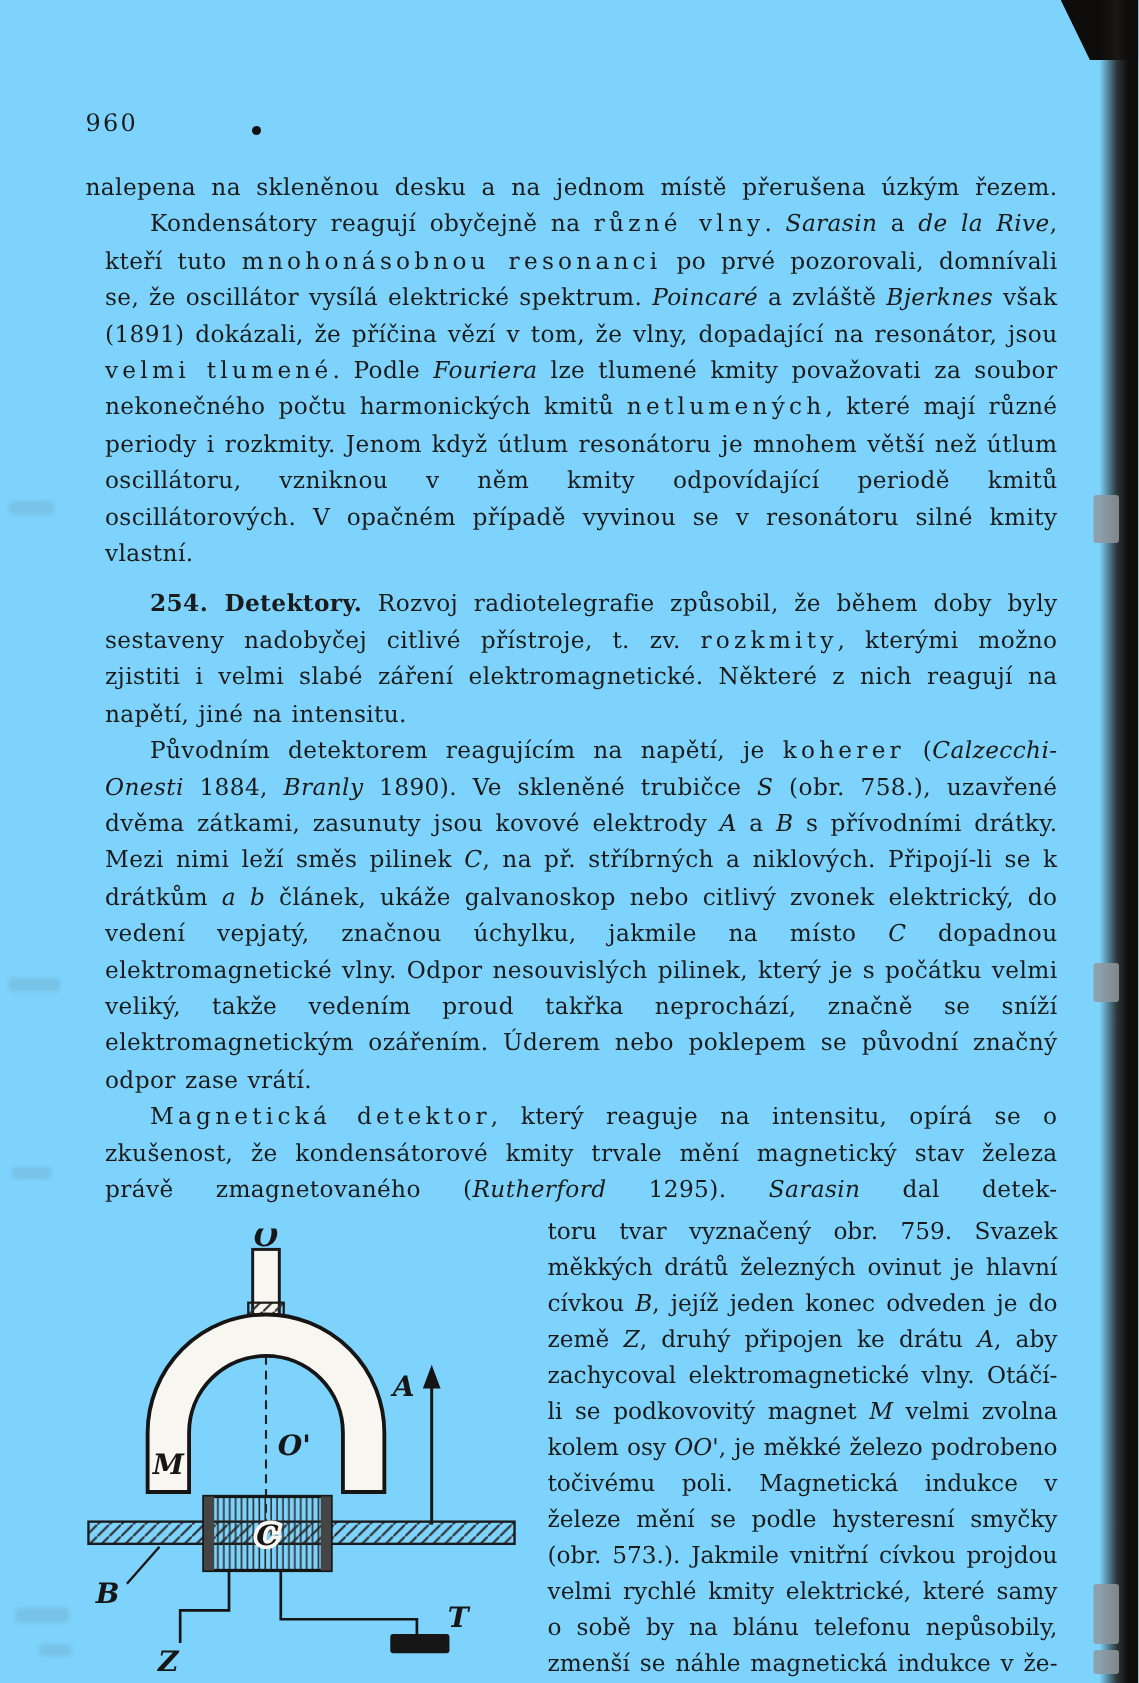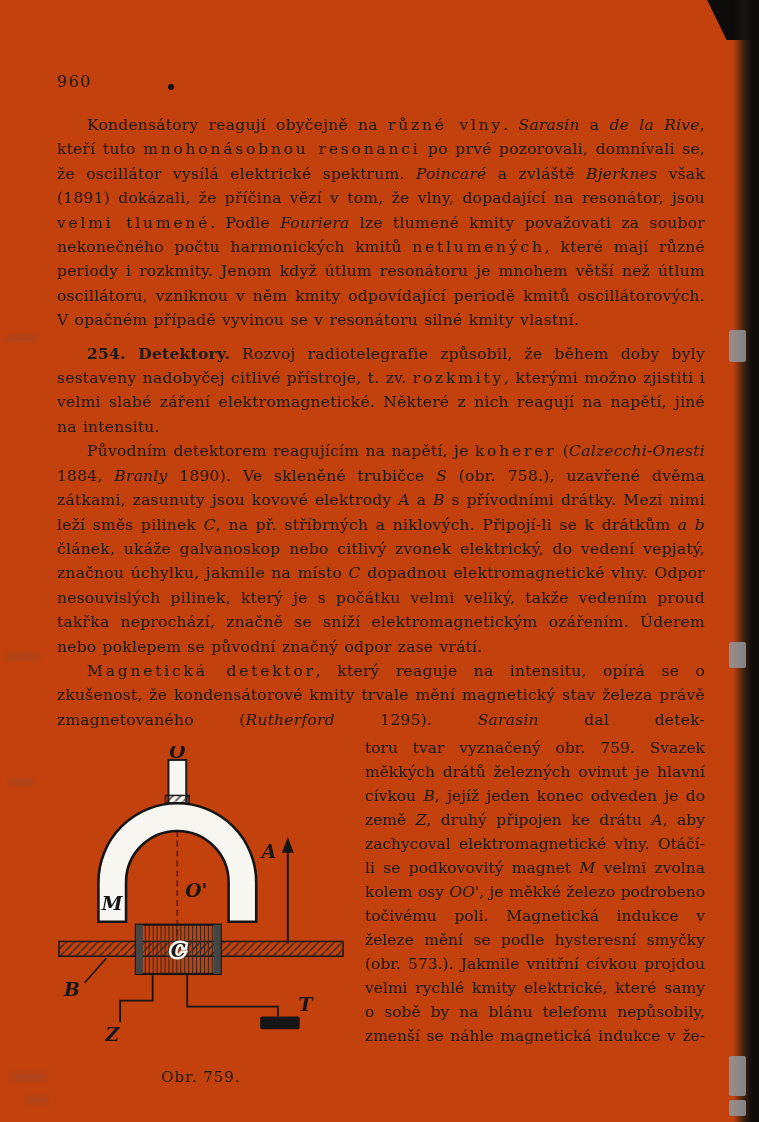--- a/index.html
+++ b/index.html
@@ -1,32 +1,32 @@
 <!DOCTYPE html>
 <html lang="cs"><head>
 <meta charset="utf-8">
 <style>
   * { margin:0; padding:0; box-sizing:border-box; }
   html, body { background:#dedcd6; }
   .page {
     position:relative;
     width:759px; height:1122px;
     margin:0 auto;
-    background:#c2410c;
+    background:#7dd3fc;
     overflow:hidden;
     font-family:"DejaVu Serif","Liberation Serif",serif;
     color:#1b1b1b;
   }
   .content { position:absolute; left:57px; top:72px; width:648px; }
   .pagenum { font-size:16px; letter-spacing:1.5px; margin-bottom:22px; }
   p.body {
     font-size:15.5px; line-height:24.4px;
     text-align:justify; letter-spacing:0.25px; word-spacing:1px;
   }
-  p.indent { text-indent:30px; }
+  p.indent { text-indent:30px;margin-left:13px; }
   .sec-start { margin-top:9px; }
   .force-just { text-align-last:justify; }
   .run-i { font-style:italic; }
   .run-b { font-weight:bold; }
   .run-sp { letter-spacing:2.8px; }
   .columns { display:flex; gap:8px; margin-top:4px; }
   .fig-col { flex:0 0 288px; width:288px; padding-top:10px; }
   .text-col { flex:1;margin-left:12px; }
   .text-col p.body { letter-spacing:0; word-spacing:0.5px; line-height:24px; }
   .fig-caption { text-align:center; font-size:15px; letter-spacing:1px; margin-top:10px; }
@@ -51,20 +51,21 @@
   .speck { position:absolute; left:168px; top:84px; width:6px; height:6px; background:#111; border-radius:50%; }
 </style>
 </head>
 <body>
 
 <div class="page">
 
   <div class="content">
     <div class="pagenum">960</div>
 
+    <p class="body force-just"><span>nalepena na skleněnou desku a na jednom místě přerušena úzkým řezem.</span></p>
     <p class="body indent"><span>Kondensátory reagují obyčejně na </span><span class="run-sp">různé vlny</span><span>. </span><span class="run-i">Sarasin</span><span> a </span><span class="run-i">de la Rive</span><span>, kteří tuto </span><span class="run-sp">mnohonásobnou resonanci</span><span> po prvé pozorovali, domnívali se, že oscillátor vysílá elektrické spektrum. </span><span class="run-i">Poincaré</span><span> a zvláště </span><span class="run-i">Bjerknes</span><span> však (1891) dokázali, že příčina vězí v tom, že vlny, dopadající na resonátor, jsou </span><span class="run-sp">velmi tlumené</span><span>. Podle </span><span class="run-i">Fouriera</span><span> lze tlumené kmity považovati za soubor nekonečného počtu harmonických kmitů </span><span class="run-sp">netlumených</span><span>, které mají různé periody i rozkmity. Jenom když útlum resonátoru je mnohem větší než útlum oscillátoru, vzniknou v něm kmity odpovídající periodě kmitů oscillátorových. V opačném případě vyvinou se v resonátoru silné kmity vlastní.</span></p>
     <p class="body indent sec-start"><span class="run-b">254. Detektory.</span><span> Rozvoj radiotelegrafie způsobil, že během doby byly sestaveny nadobyčej citlivé přístroje, t. zv. </span><span class="run-sp">rozkmity</span><span>, kterými možno zjistiti i velmi slabé záření elektromagnetické. Některé z nich reagují na napětí, jiné na intensitu.</span></p>
     <p class="body indent"><span>Původním detektorem reagujícím na napětí, je </span><span class="run-sp">koherer</span><span> (</span><span class="run-i">Calzecchi-Onesti</span><span> 1884, </span><span class="run-i">Branly</span><span> 1890). Ve skleněné trubičce </span><span class="run-i">S</span><span> (obr. 758.), uzavřené dvěma zátkami, zasunuty jsou kovové elektrody </span><span class="run-i">A</span><span> a </span><span class="run-i">B</span><span> s přívodními drátky. Mezi nimi leží směs pilinek </span><span class="run-i">C</span><span>, na př. stříbrných a niklových. Připojí-li se k drátkům </span><span class="run-i">a b</span><span> článek, ukáže galvanoskop nebo citlivý zvonek elektrický, do vedení vepjatý, značnou úchylku, jakmile na místo </span><span class="run-i">C</span><span> dopadnou elektromagnetické vlny. Odpor nesouvislých pilinek, který je s počátku velmi veliký, takže vedením proud takřka neprochází, značně se sníží elektromagnetickým ozářením. Úderem nebo poklepem se původní značný odpor zase vrátí.</span></p>
     <p class="body indent force-just"><span class="run-sp">Magnetická detektor</span><span>, který reaguje na intensitu, opírá se o zkušenost, že kondensátorové kmity trvale mění magnetický stav železa právě zmagnetovaného (</span><span class="run-i">Rutherford</span><span> 1295). </span><span class="run-i">Sarasin</span><span> dal detek-</span></p>
 
     <div class="columns">
       <figure class="fig-col">
         <svg width="288" height="308" viewBox="0 0 292 312">
           <defs>
             <pattern id="hatch" width="8" height="8" patternUnits="userSpaceOnUse">

